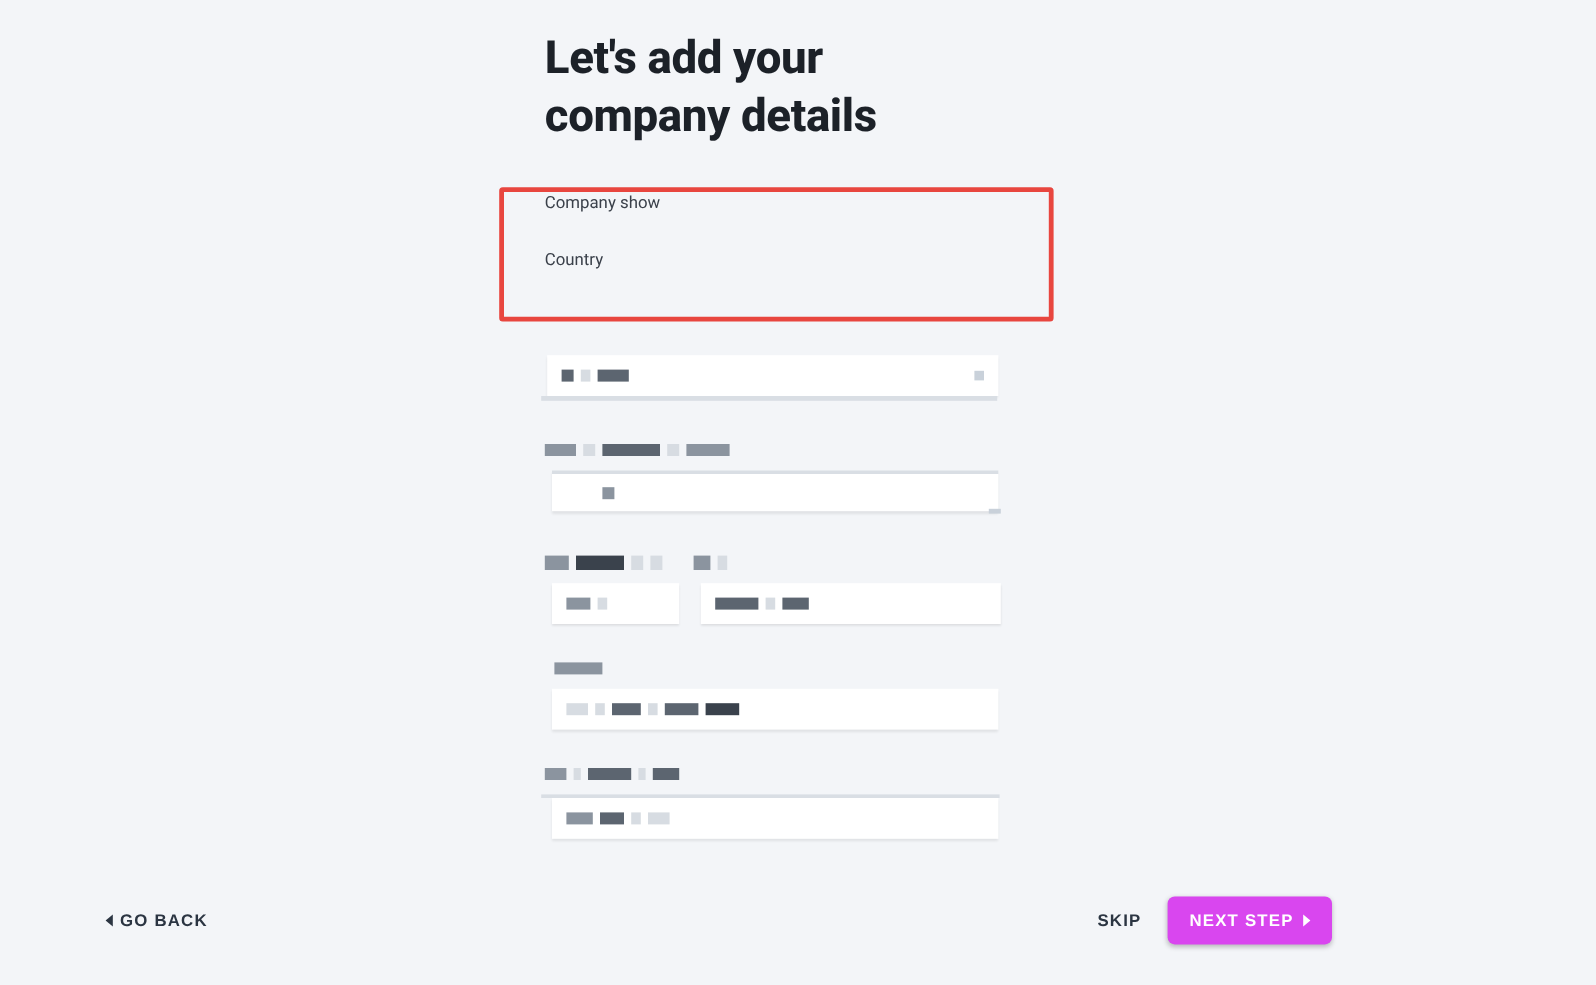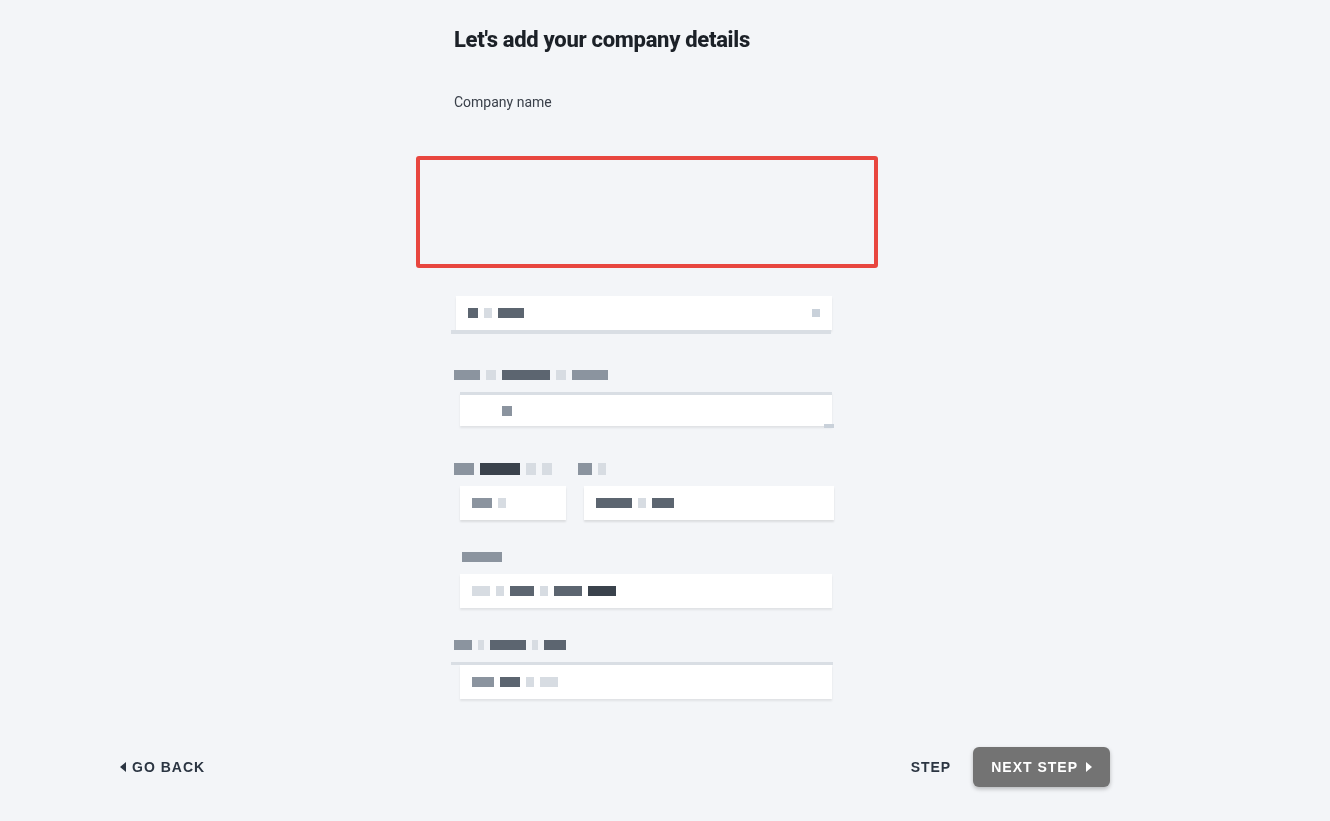--- a/index.html
+++ b/index.html
@@ -19,21 +19,21 @@
       align-items: center;
       position: relative;
     }
     .form-wrap {
       width: 380px;
       margin-top: 26px;
       margin-left: calc(50% - 190px - 20px);
       position: relative;
     }
     h1.title {
-      font-size: 22px;
+      font-size: 38px;
       font-weight: 800;
       line-height: 1.25;
       letter-spacing: -0.3px;
       color: #1c2128;
       margin-bottom: 16px;
     }
     .subtitle {
       font-size: 15px;
       color: #525a66;
       line-height: 1.45;
@@ -96,21 +96,21 @@
     }
     .bar-under { height:4px; width:calc(100% + 6px); margin-left:-3px; background:#d9dee4; }
 
     
     .bottom-bar {
       position: absolute;
       bottom: 34px;
       left: 0; right: 0;
       display: flex;
       align-items: center;
-      padding: 0 220px 0 120px;
+      padding: 0 220px 0 88px;
     }
     .btn-go-back {
       display: inline-flex;
       align-items: center;
       gap: 6px;
       font-size: 14px;
       font-weight: 700;
       letter-spacing: 1px;
       color: #2b3542;
       background: transparent;
@@ -129,21 +129,21 @@
       margin-right: 22px;
     }
     .btn-next {
       display: inline-flex;
       align-items: center;
       gap: 8px;
       font-size: 14px;
       font-weight: 700;
       letter-spacing: 1px;
       color: #fff;
-      background: #737373;
+      background: #d946ef;
       border: none;
       border-radius: 6px;
       padding: 12px 18px;
       cursor: pointer;
       box-shadow: 0 2px 4px rgba(0,0,0,.25);
     }
     .tri-left {
       width:0;height:0;border-top:5px solid transparent;border-bottom:5px solid transparent;border-right:6px solid #2b3542;display:inline-block;
     }
     .tri-right-w {
@@ -152,25 +152,28 @@
   </style>
 </head>
 <body>
 
 <div class="page">
 
   <div class="form-wrap" style="position:absolute; left:454px; top:26px; width:380px; margin:0;">
     <h1 class="title">Let's add your company details</h1>
 
     <div class="field-block" style="margin-top:40px;">
-      <span class="label">Company name</span>
+      <span class="label">Company show</span>
     </div>
 
     <div class="highlight-box" style="left:-38px; top:130px; width:462px; height:112px;"></div>
 
+    <div class="field-block" style="margin-top:32px;">
+      <span class="label">Country</span>
+    </div>
   </div>
 
   <div style="position:absolute; left:454px; top:296px; width:380px;">
 
     <div class="blur-input" style="width:376px; margin-left:2px;">
       <span class="px c2" style="width:10px"></span>
       <span class="px c4" style="width:8px"></span>
       <span class="px c2" style="width:26px"></span>
       <span class="chev-sq"></span>
     </div>
@@ -247,21 +250,21 @@
 
   </div>
 
   <div class="bottom-bar">
     <button class="btn-go-back">
       <span class="tri-left"></span>
       <span>GO BACK</span>
     </button>
 
     <button class="btn-skip">
-      <span>STEP</span>
+      <span>SKIP</span>
     </button>
 
     <button class="btn-next">
       <span>NEXT STEP</span>
       <span class="tri-right-w"></span>
     </button>
   </div>
 
 </div>
 

